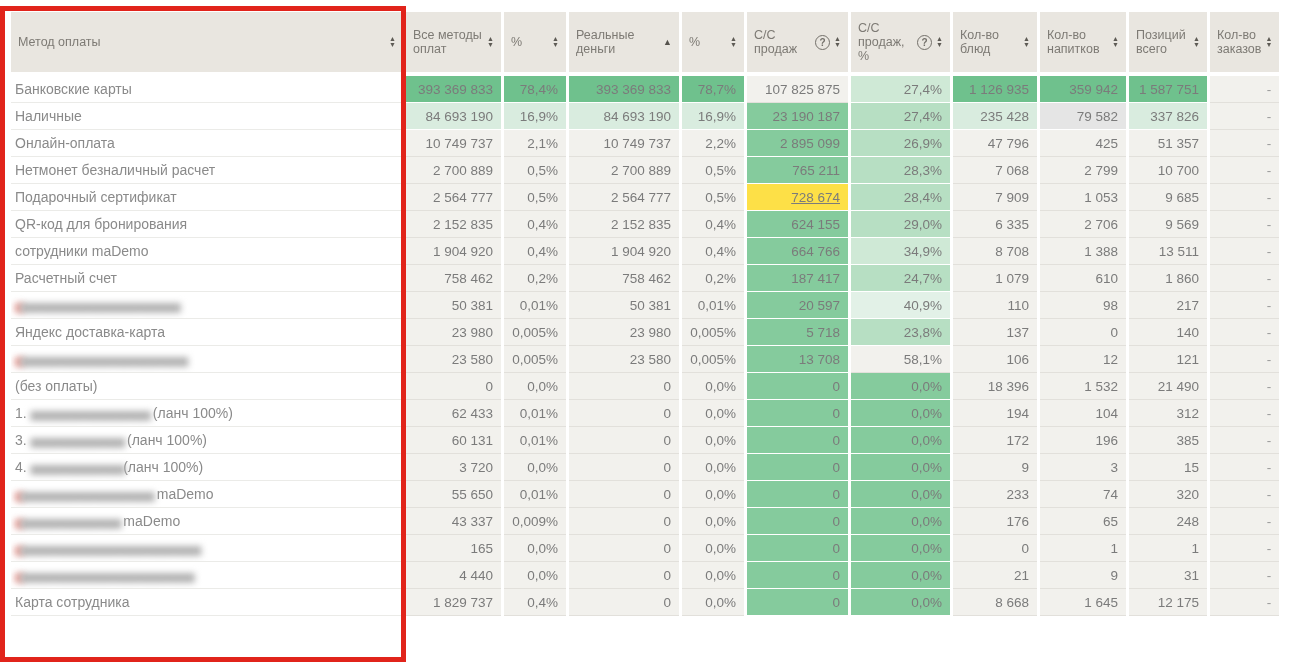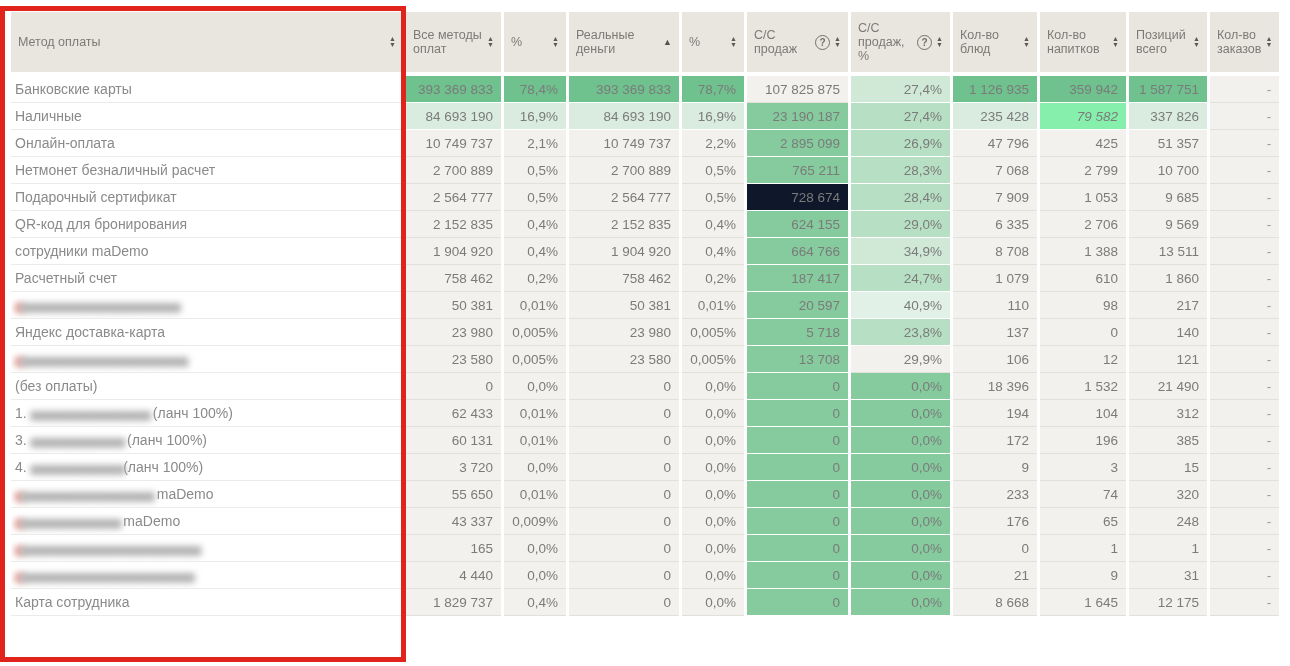--- a/index.html
+++ b/index.html
@@ -187,21 +187,21 @@
         </tr>
         <tr>
           <td class="name"><span>Наличные</span></td>
           <td style="background-color: rgb(217, 236, 223); border-bottom-color: rgb(255, 255, 255);">84 693 190</td>
           <td style="background-color: rgb(217, 236, 223); border-bottom-color: rgb(255, 255, 255);">16,9%</td>
           <td style="background-color: rgb(217, 236, 223); border-bottom-color: rgb(255, 255, 255);">84 693 190</td>
           <td style="background-color: rgb(217, 236, 223); border-bottom-color: rgb(255, 255, 255);">16,9%</td>
           <td style="background-color: rgb(133, 203, 157); border-bottom-color: rgb(255, 255, 255);">23 190 187</td>
           <td style="background-color: rgb(183, 223, 195); border-bottom-color: rgb(255, 255, 255);">27,4%</td>
           <td style="background-color: rgb(217, 236, 223); border-bottom-color: rgb(255, 255, 255);">235 428</td>
-          <td style="background-color: #86efac; border-bottom-color: rgb(255, 255, 255); font-style: italic;">79 582</td>
+          <td style="background-color: #e5e5e5; border-bottom-color: rgb(255, 255, 255);">79 582</td>
           <td style="background-color: rgb(217, 236, 223); border-bottom-color: rgb(255, 255, 255);">337 826</td>
           <td class="dash">-</td>
         </tr>
         <tr>
           <td class="name"><span>Онлайн-оплата</span></td>
           <td>10 749 737</td>
           <td>2,1%</td>
           <td>10 749 737</td>
           <td>2,2%</td>
           <td style="background-color: rgb(133, 203, 157); border-bottom-color: rgb(255, 255, 255);">2 895 099</td>
@@ -223,21 +223,21 @@
           <td>2 799</td>
           <td>10 700</td>
           <td class="dash">-</td>
         </tr>
         <tr>
           <td class="name"><span>Подарочный сертификат</span></td>
           <td>2 564 777</td>
           <td>0,5%</td>
           <td>2 564 777</td>
           <td>0,5%</td>
-          <td style="background-color: #0f172a; border-bottom-color: rgb(255, 255, 255);">728 674</td>
+          <td style="background-color: #fde047; border-bottom-color: rgb(255, 255, 255); text-decoration: underline;">728 674</td>
           <td style="background-color: rgb(183, 223, 195); border-bottom-color: rgb(255, 255, 255);">28,4%</td>
           <td>7 909</td>
           <td>1 053</td>
           <td>9 685</td>
           <td class="dash">-</td>
         </tr>
         <tr>
           <td class="name"><span>QR-код для бронирования</span></td>
           <td>2 152 835</td>
           <td>0,4%</td>
@@ -302,21 +302,21 @@
           <td>140</td>
           <td class="dash">-</td>
         </tr>
         <tr>
           <td class="name"><span class="blur-pink">▆</span><span class="blur">▆▆▆▆▆▆ ▆▆▆▆▆▆▆▆ ▆▆▆ ▆▆▆▆ ▆▆▆▆</span></td>
           <td>23 580</td>
           <td>0,005%</td>
           <td>23 580</td>
           <td>0,005%</td>
           <td style="background-color: rgb(133, 203, 157); border-bottom-color: rgb(255, 255, 255);">13 708</td>
-          <td>29,9%</td>
+          <td>58,1%</td>
           <td>106</td>
           <td>12</td>
           <td>121</td>
           <td class="dash">-</td>
         </tr>
         <tr>
           <td class="name"><span>(без оплаты)</span></td>
           <td>0</td>
           <td>0,0%</td>
           <td>0</td>

